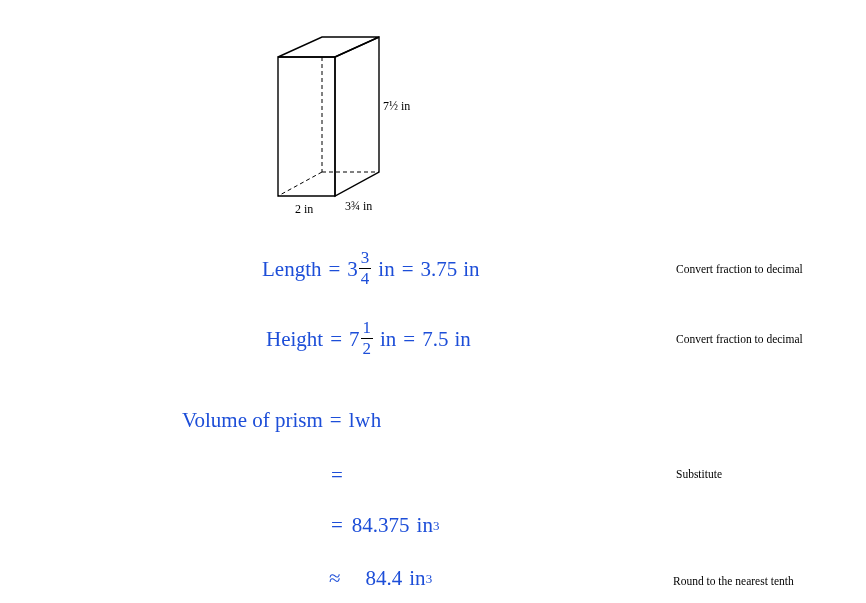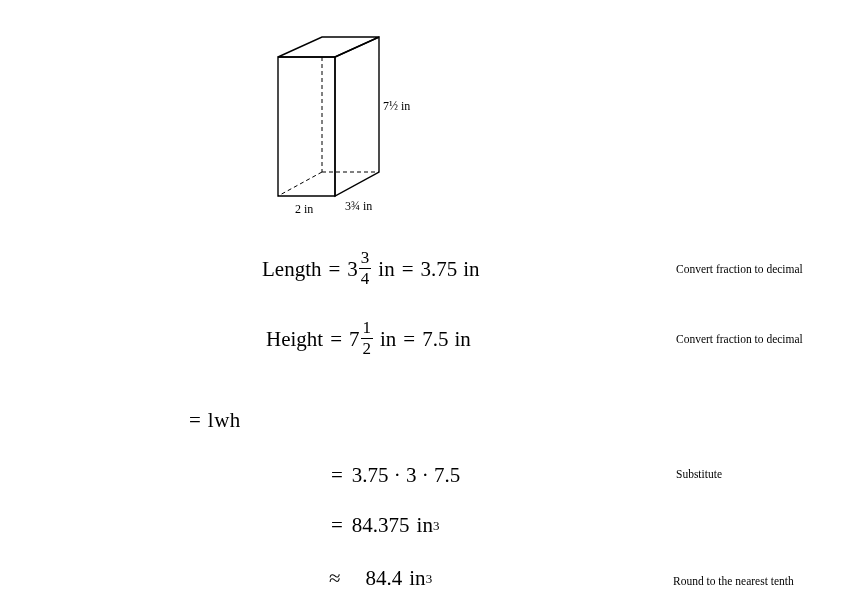--- a/index.html
+++ b/index.html
@@ -38,21 +38,21 @@
   
   .row {
     position: absolute;
     display: flex;
     align-items: center;
     white-space: nowrap;
   }
   .eq {
     font-family: "Liberation Serif", serif;
     font-size: 21px;
-    color: #000000;
+    color: #1d4ed8;
     display: flex;
     align-items: center;
     white-space: nowrap;
   }
   .eq .op {
     margin: 0 7px;
   }
   .eq .word {
     font-size: 21px;
   }
@@ -161,29 +161,29 @@
     <span style="margin-left:6px">in</span>
     <span class="op">=</span>
     <span>7.5</span>
     <span style="margin-left:6px">in</span>
   </span>
 </div>
 <div class="note" id="note-height">Convert fraction to decimal</div>
 
 <div class="row" id="row-volume">
   <span class="eq">
+    <span class="word">Volume of prism</span>
     <span class="op">=</span>
     <span class="ital">lwh</span>
   </span>
 </div>
 
 <div class="row" id="row-sub">
   <span class="eq">
     <span>=</span>
-    <span style="margin-left:9px">3.75 · 3 · 7.5</span>
   </span>
 </div>
 <div class="note" id="note-sub">Substitute</div>
 
 <div class="row" id="row-exact">
   <span class="eq">
     <span>=</span>
     <span style="margin-left:9px">84.375</span>
     <span style="margin-left:7px">in</span>
     <sup class="exp">3</sup>

